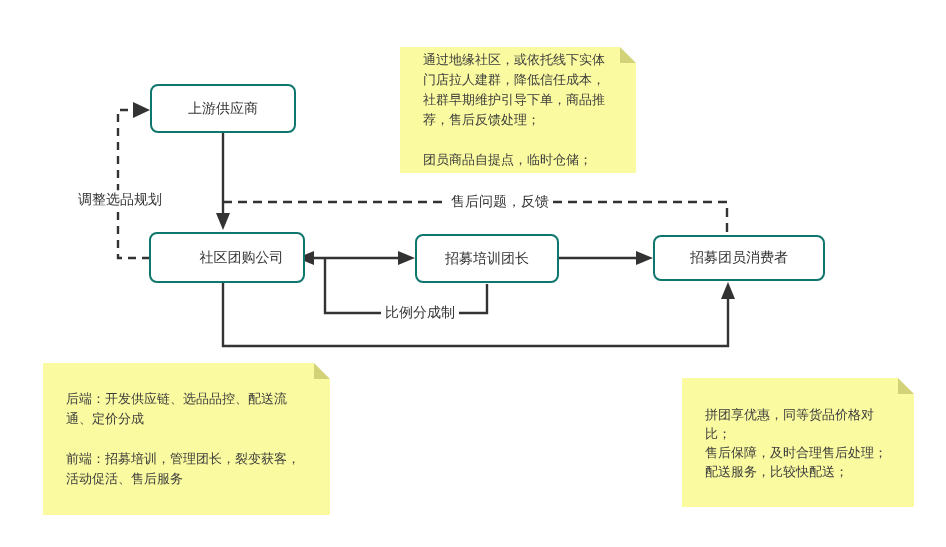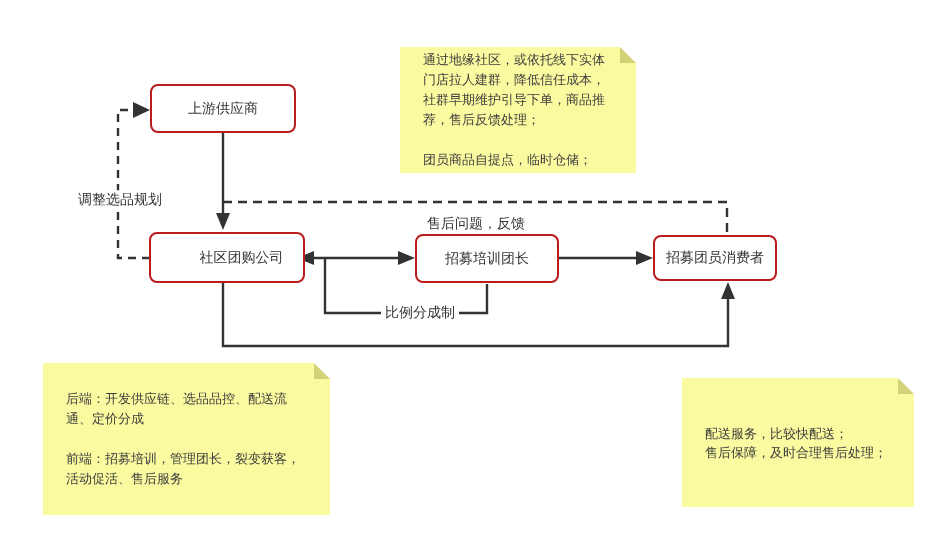--- a/index.html
+++ b/index.html
@@ -17,47 +17,47 @@
   }
   .wires {
     position: absolute;
     left: 0; top: 0;
     width: 946px; height: 547px;
   }
   
   .node {
     position: absolute;
     background: #ffffff;
-    border: 2px solid #b91c1c;
+    border: 2px solid #0f766e;
     border-radius: 8px;
     display: flex;
     align-items: center;
     justify-content: center;
     font-size: 14px;
     color: #333333;
     white-space: nowrap;
   }
   #node-supplier { left: 150px; top: 84px;  width: 146px; height: 49px; }
   #node-company  { left: 149px; top: 232px; width: 156px; height: 51px; padding-left: 29px; }
   #node-leader   { left: 415px; top: 234px; width: 144px; height: 49px; }
-  #node-consumer { left: 653px; top: 235px; width: 124px; height: 46px; }
+  #node-consumer { left: 653px; top: 235px; width: 172px; height: 46px; }
 
   
   .edge-label {
     position: absolute;
     transform: translate(-50%, -50%);
     background: #ffffff;
     padding: 1px 4px;
     font-size: 14px;
     line-height: 1.25;
     color: #333333;
     white-space: nowrap;
   }
   #label-adjust    { left: 120px; top: 182px; margin-top: 18px; }
-  #label-aftersale { left: 476px; top: 202px; margin-top: 22px; }
+  #label-aftersale { left: 500px; top: 202px; }
   #label-share     { left: 379px; top: 313px; margin-left: 41px; }
   #label-sales     { left: 476px; top: 346px; }
 
   
   .note {
     position: absolute;
     background: #fafaa0;
     color: #3d3d3d;
     font-size: 13px;
     line-height: 20px;
@@ -135,17 +135,18 @@
   </div>
 
   <div class="note" id="note-bottom-left">
     <span class="fold"></span>
     <p>后端：开发供应链、选品品控、配送流通、定价分成</p>
     <p>前端：招募培训，管理团长，裂变获客，活动促活、售后服务</p>
   </div>
 
   <div class="note" id="note-bottom-right">
     <span class="fold"></span>
+    <div>拼团享优惠，同等货品价格对比；</div>
+    <div>售后保障，及时合理售后处理；</div>
     <div>配送服务，比较快配送；</div>
-    <div>售后保障，及时合理售后处理；</div>
   </div>
 
 </div>
 
 </body></html>

